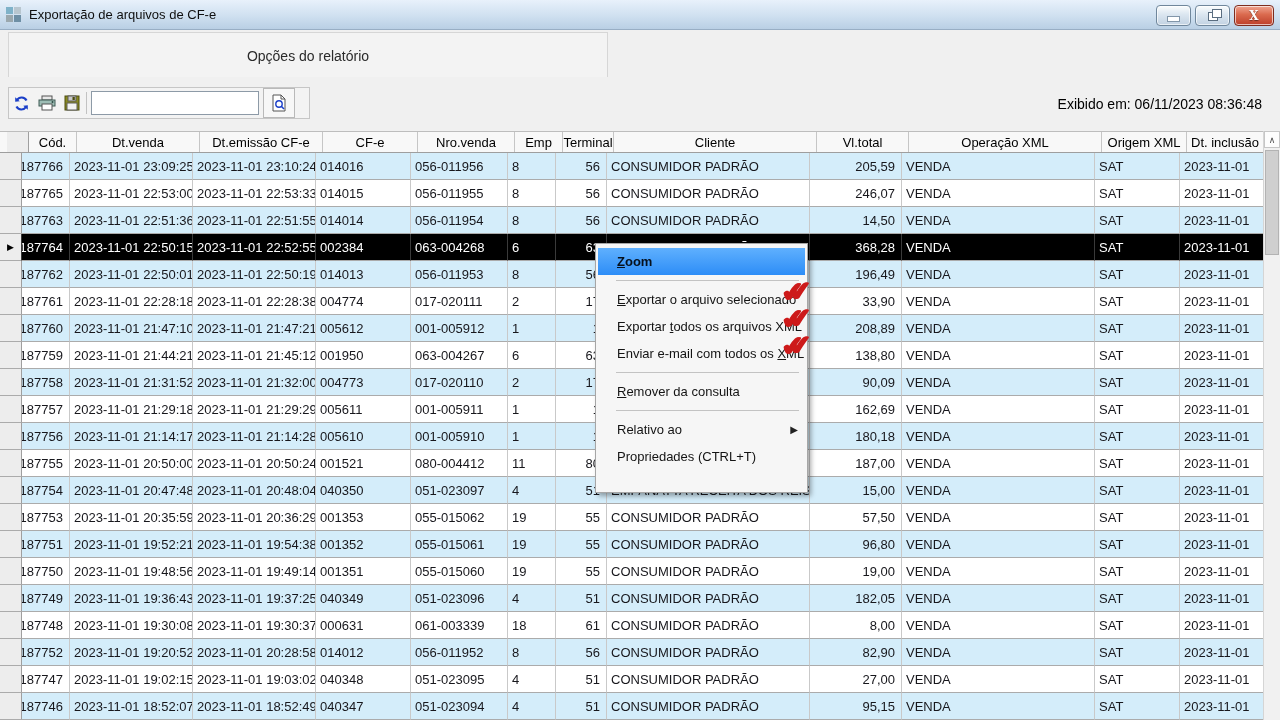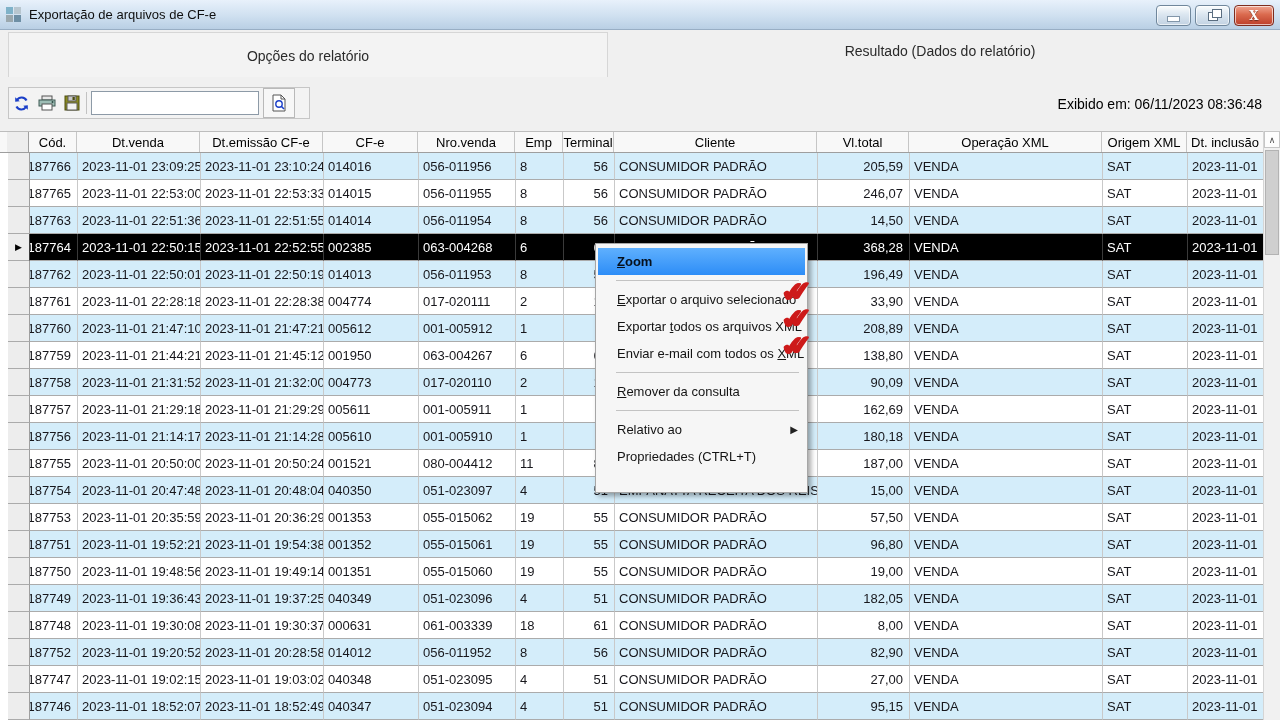--- a/index.html
+++ b/index.html
@@ -52,21 +52,21 @@
   .exibido{position:absolute;right:18px;top:19px;font-size:14px;color:#000000;}
   
   .grid{position:absolute;top:131px;left:0;right:0;bottom:0;background:#fff;}
   .grid-cols{position:absolute;left:0;top:0;right:17px;bottom:0;overflow:hidden;}
   .grid-header{display:flex;height:22px;background:#f8f8f8;
     border-top:1px solid #bdbdbd;border-bottom:1px solid #9e9e9e;
     font-size:13px;color:#000;box-sizing:border-box;padding-left:7px;}
   .hcell{display:flex;align-items:center;justify-content:center;
     border-right:1px solid #c6c6c6;box-sizing:border-box;overflow:hidden;white-space:nowrap;}
   .hcell.alh{justify-content:flex-start;padding-left:4px;}
-  .grow{display:flex;height:27px;font-size:13px;color:#17171c;background:#fff;margin-left:8px;}
+  .grow{display:flex;height:27px;font-size:13px;color:#17171c;background:#fff;}
   .grow:nth-child(odd){background:#d4edfa;}
   .grow.selected{background:#000;color:#fff;}
   .cell{display:flex;align-items:center;box-sizing:border-box;white-space:nowrap;overflow:hidden;
     border-right:1px solid #c9c9c9;border-bottom:1px solid #ababab;}
   .grow.selected .cell{border-right-color:#3a3a3a;}
   .al{justify-content:flex-start;padding-left:4px;}
   .ar{justify-content:flex-end;padding-right:6px;}
   
   .c-ind{flex:0 0 22px;background:#ededed;border-right:1px solid #9f9f9f;
     justify-content:center;color:#000;font-size:9px;padding:0;}
@@ -125,23 +125,20 @@
     <span class="wbtn close">
         <span class="ic-close">X</span>
       </span>
   </span>
 </div>
 
 <div class="tabstrip">
   <div class="tab tab-left">
     <span>Opções do relatório</span>
   </div>
-  <div class="tab tab-right">
-    <span>Resultado (Dados do relatório)</span>
-  </div>
 </div>
 
 <div class="toolbar">
   <div class="tb-group">
     <span class="tbtn">
       <svg width="17" height="17" viewBox="0 0 17 17">
         <path d="M13.5 5.5 A 5.5 5.5 0 0 0 4 5" stroke="#1b3fc8" stroke-width="2.2" fill="none"></path>
         <path d="M3.5 11.5 A 5.5 5.5 0 0 0 13 12" stroke="#1b3fc8" stroke-width="2.2" fill="none"></path>
         <path d="M2.2 2.2 L2.2 6.8 L6.8 6.2 Z" fill="#1b3fc8"></path>
         <path d="M14.8 14.8 L14.8 10.2 L10.2 10.8 Z" fill="#1b3fc8"></path>
@@ -238,21 +235,21 @@
     <div class="cell c-vlt ar">14,50</div>
     <div class="cell c-ope al">VENDA</div>
     <div class="cell c-ori al">SAT</div>
     <div class="cell c-inc al">2023-11-01</div>
   </div>
         <div class="grow selected">
     <div class="cell c-ind">▶</div>
     <div class="cell c-cod ar">187764</div>
     <div class="cell c-dtv al">2023-11-01 22:50:15</div>
     <div class="cell c-dte al">2023-11-01 22:52:55</div>
-    <div class="cell c-cfe al">002385</div>
+    <div class="cell c-cfe al">002384</div>
     <div class="cell c-nro al">063-004268</div>
     <div class="cell c-emp al">6</div>
     <div class="cell c-ter ar">63</div>
     <div class="cell c-cli al">CONSUMIDOR PADRÃO</div>
     <div class="cell c-vlt ar">368,28</div>
     <div class="cell c-ope al">VENDA</div>
     <div class="cell c-ori al">SAT</div>
     <div class="cell c-inc al">2023-11-01</div>
   </div>
         <div class="grow">

